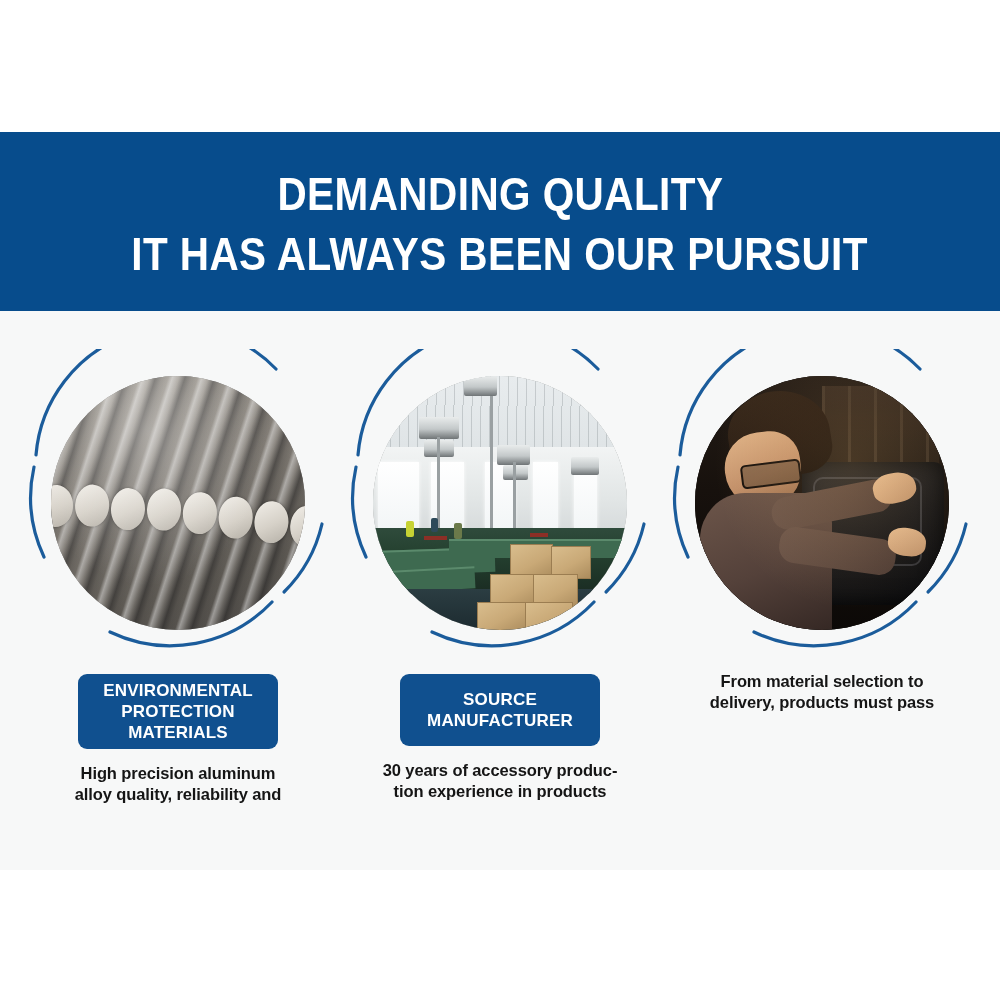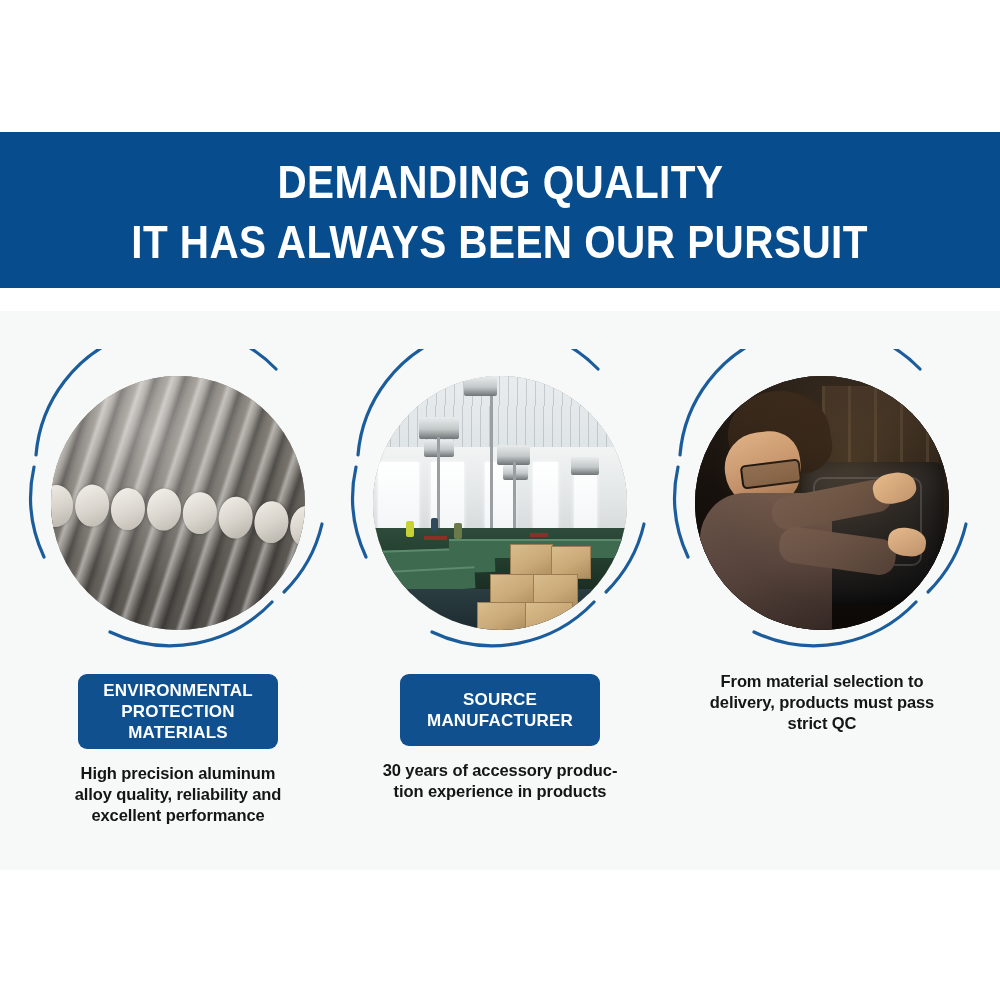--- a/index.html
+++ b/index.html
@@ -20,21 +20,21 @@
     position: absolute;
     left: 0; top: 0;
     width: 1000px; height: 132px;
     background: #ffffff;
   }
 
   
   .banner {
     position: absolute;
     left: 0; top: 132px;
-    width: 1000px; height: 156px;
+    width: 1000px; height: 179px;
     background: #074C8C;
     display: flex;
     flex-direction: column;
     align-items: center;
     justify-content: center;
     box-sizing: border-box;
     padding-top: 4px;
   }
   .banner-line {
     color: #ffffff;
@@ -335,21 +335,20 @@
     <div class="label-box">
       <span>
         <span>ENVIRONMENTAL</span><br>
         <span>PROTECTION</span><br>
         <span>MATERIALS</span>
       </span>
     </div>
     <div class="desc">
       <div>High precision aluminum</div>
       <div>alloy quality, reliability and</div>
-      <div>excellent performance</div>
     </div>
   </div>
 
   <div class="feature">
     <div class="circle-wrap">
       <svg class="arc-svg" viewBox="0 0 312 308">
         <path d="M 254 20 A 140 140 0 0 0 14 106" fill="none" stroke="#1B5C9B" stroke-width="3.2" stroke-linecap="round"></path>
         <path d="M 12 118 A 140 140 0 0 0 22 208" fill="none" stroke="#1B5C9B" stroke-width="3.2" stroke-linecap="round"></path>
         <path d="M 300 175 A 140 140 0 0 1 262 243" fill="none" stroke="#1B5C9B" stroke-width="3.2" stroke-linecap="round"></path>
         <path d="M 250 253 A 140 140 0 0 1 88 283" fill="none" stroke="#1B5C9B" stroke-width="3.2" stroke-linecap="round"></path>
@@ -424,17 +423,16 @@
           <div class="arm" style="left:33%; top:62%; width:46%; height:14%; transform:rotate(8deg);"></div>
           <div class="hand" style="left:70%; top:38%; width:17%; height:12%; transform:rotate(-12deg);"></div>
           <div class="hand" style="left:76%; top:60%; width:15%; height:11%; transform:rotate(6deg);"></div>
           <div class="warm"></div>
         </div>
       </div>
     </div>
     <div class="desc">
       <div>From material selection to</div>
       <div>delivery, products must pass</div>
-      <div>strict QC</div>
     </div>
   </div>
 
 </div>
 
 </body></html>

